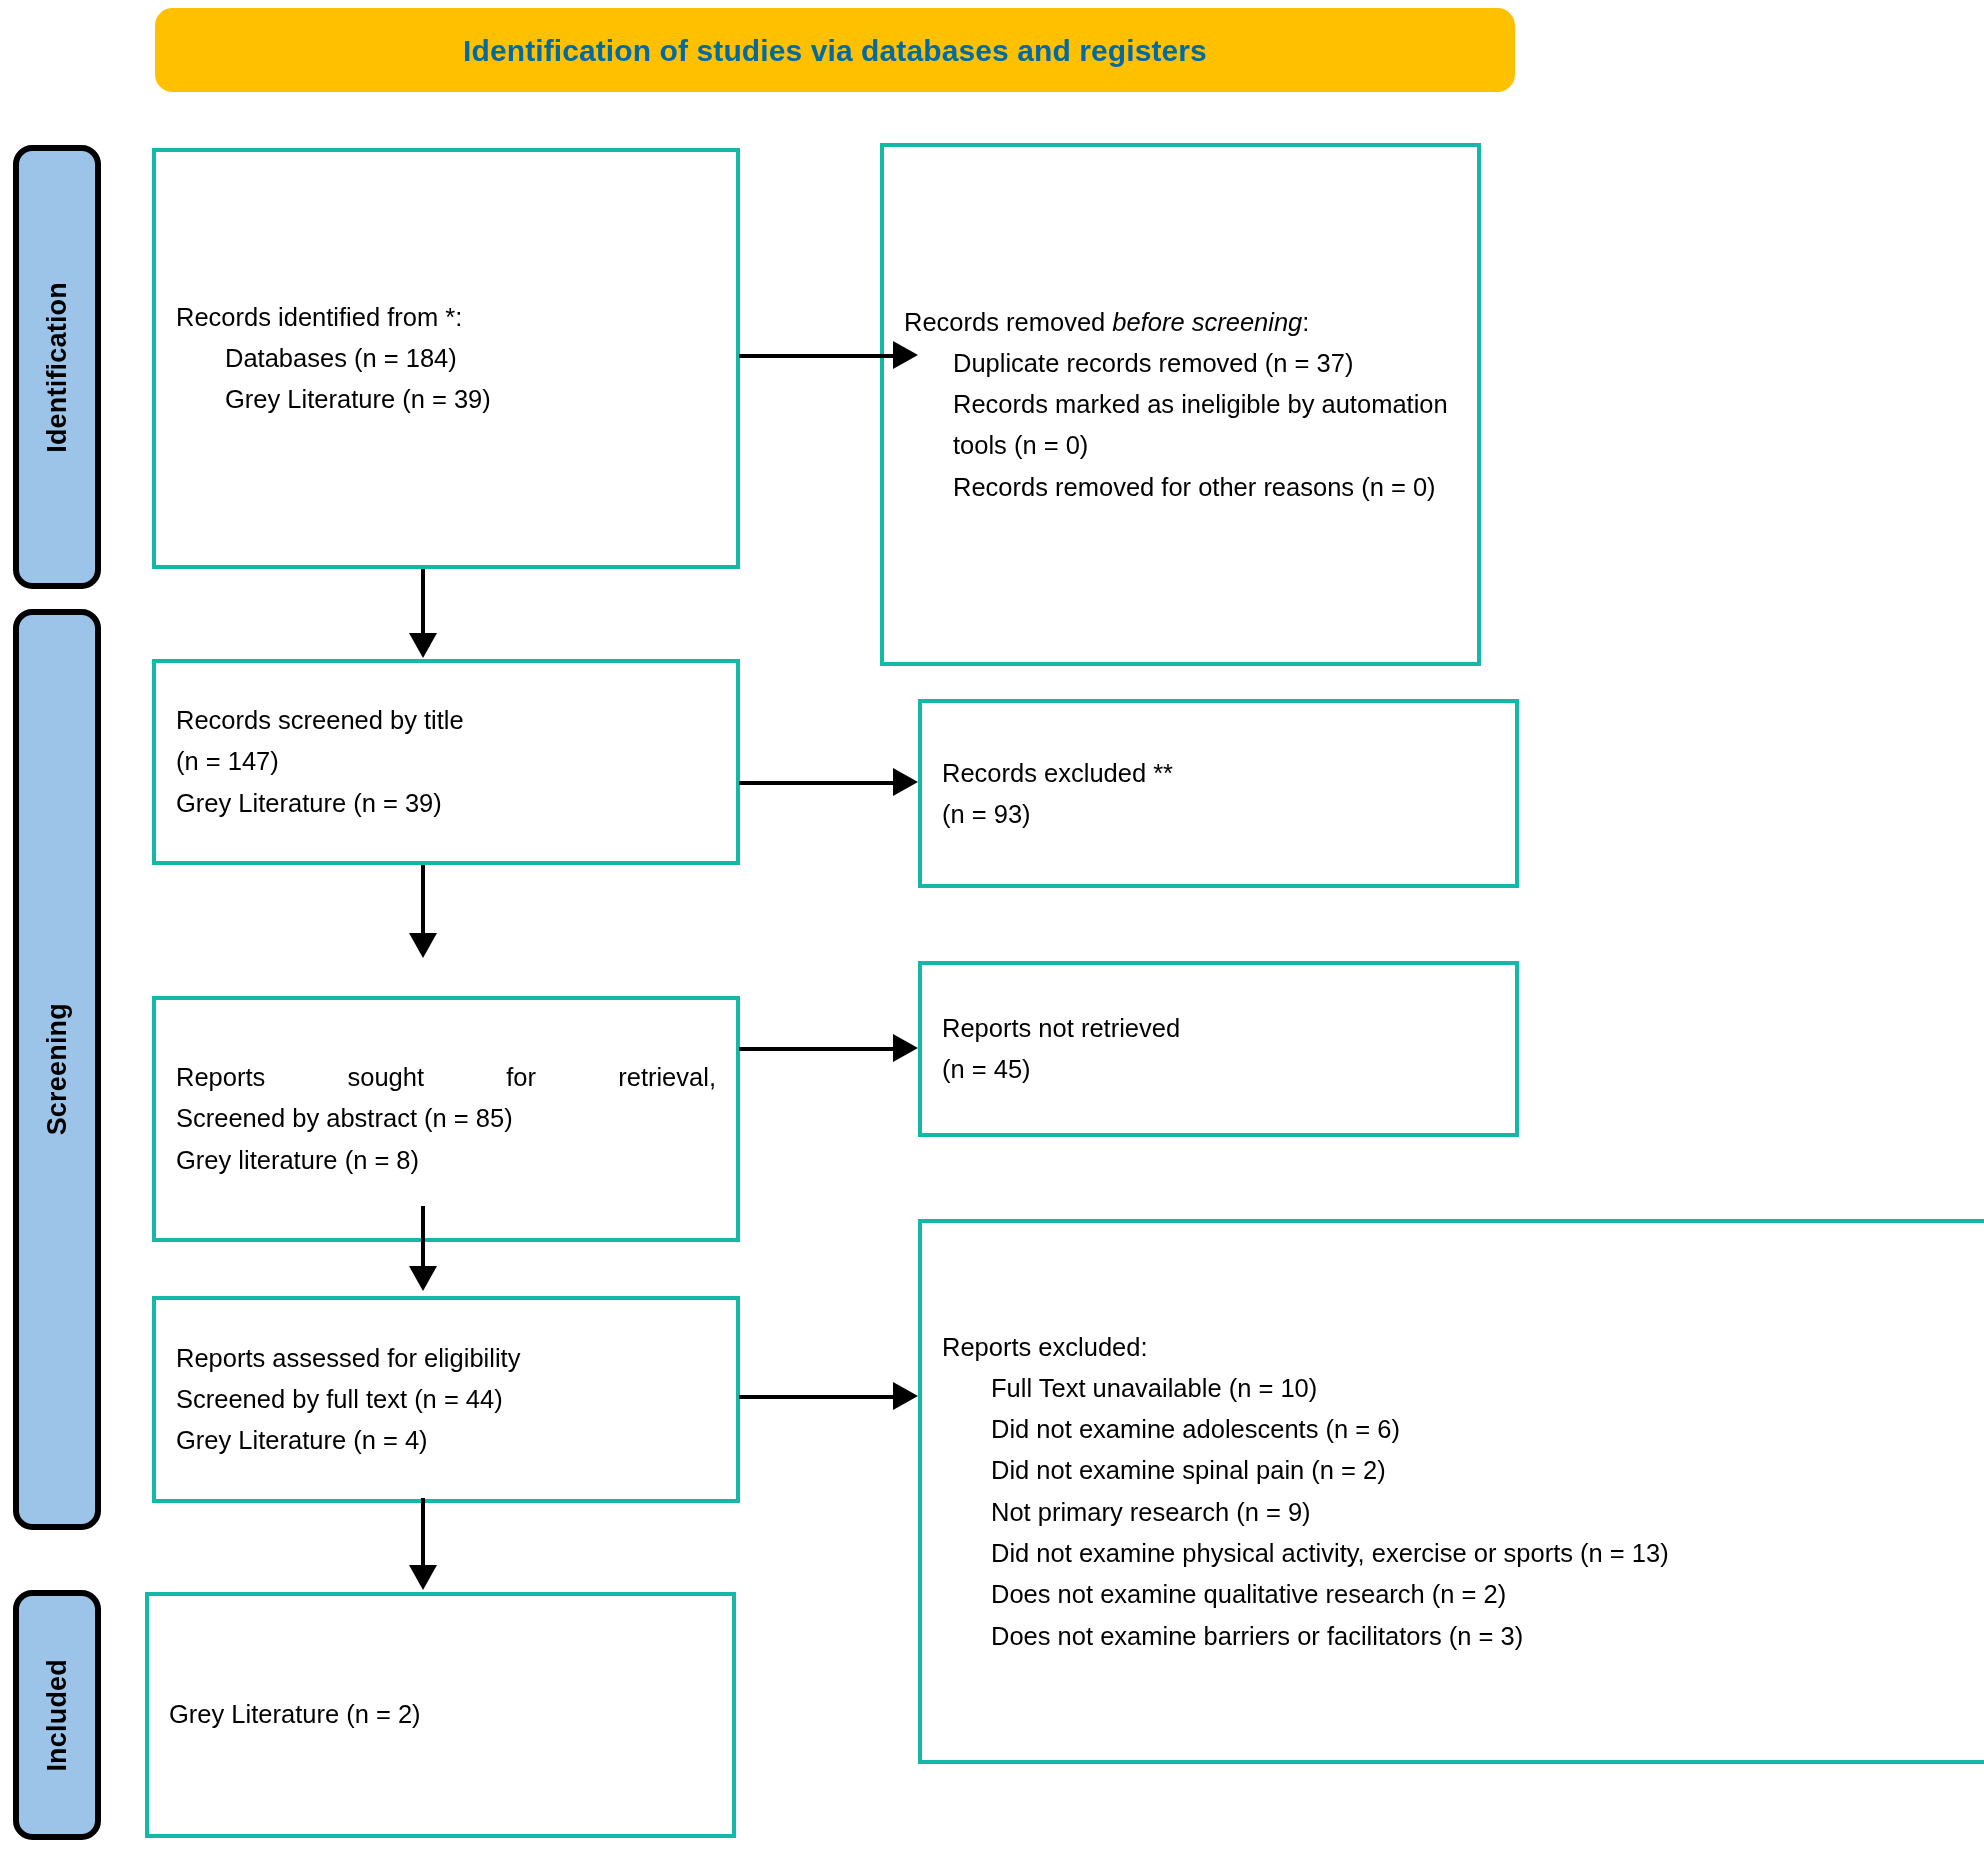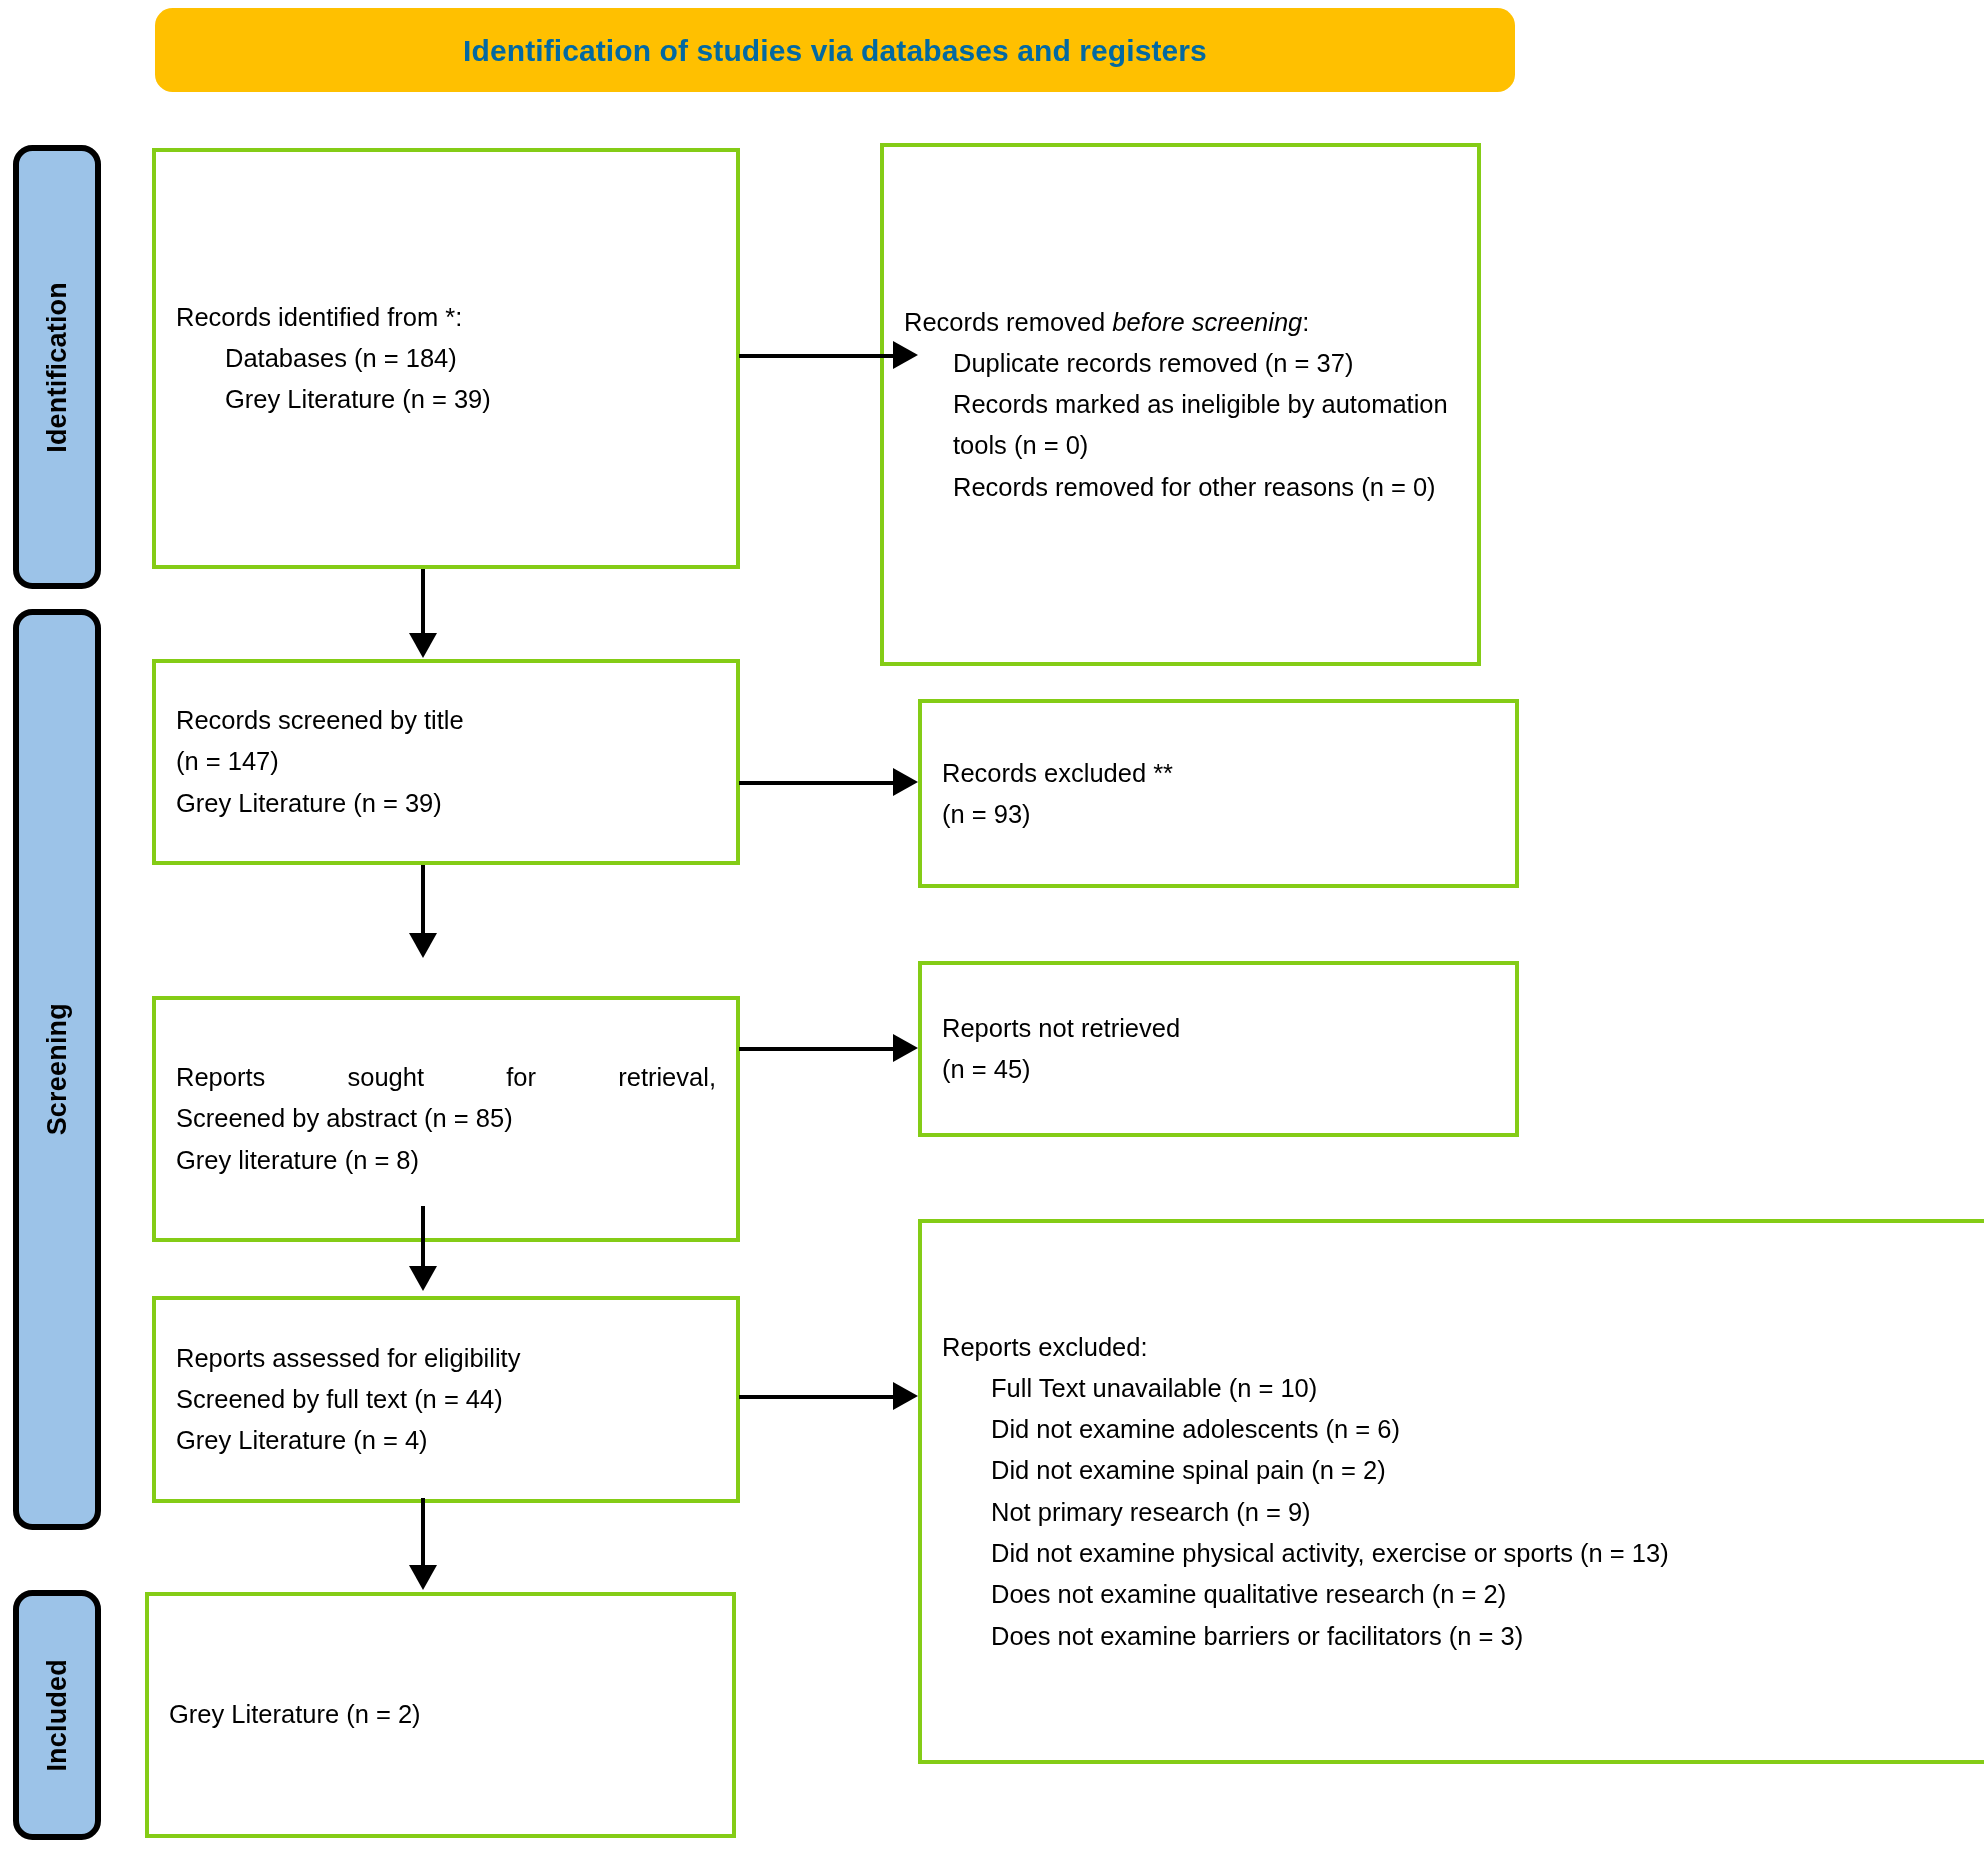--- a/index.html
+++ b/index.html
@@ -80,21 +80,21 @@
     left: 13px;
     top: 1590px;
     width: 88px;
     height: 250px;
   }
 
   
   .flow-box {
     position: absolute;
     background: #ffffff;
-    border: 4px solid #84cc16;
+    border: 4px solid #14b8a6;
     box-sizing: border-box;
     padding: 0;
   }
   .flow-box .box-body {
     position: absolute;
     left: 0;
     right: 0;
     top: 50%;
     transform: translateY(-50%);
     padding: 0 20px;

